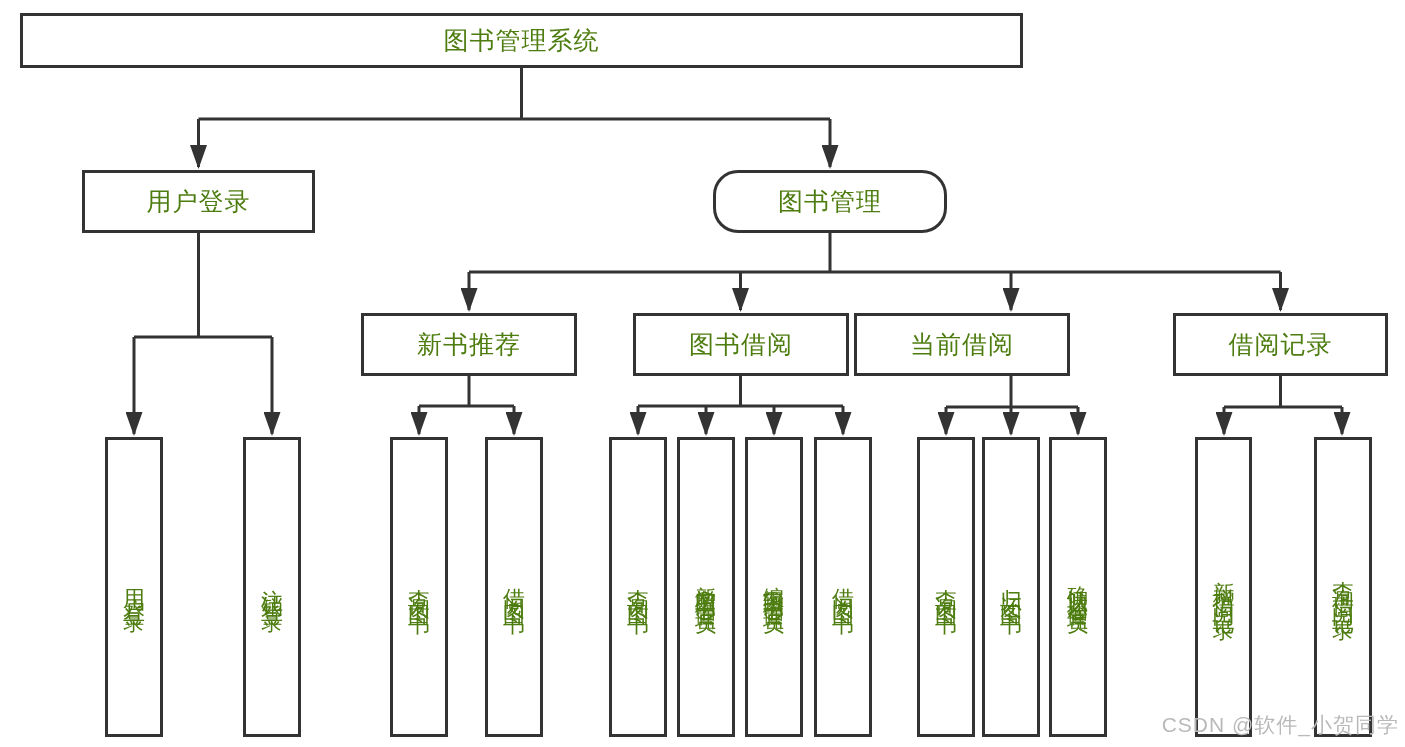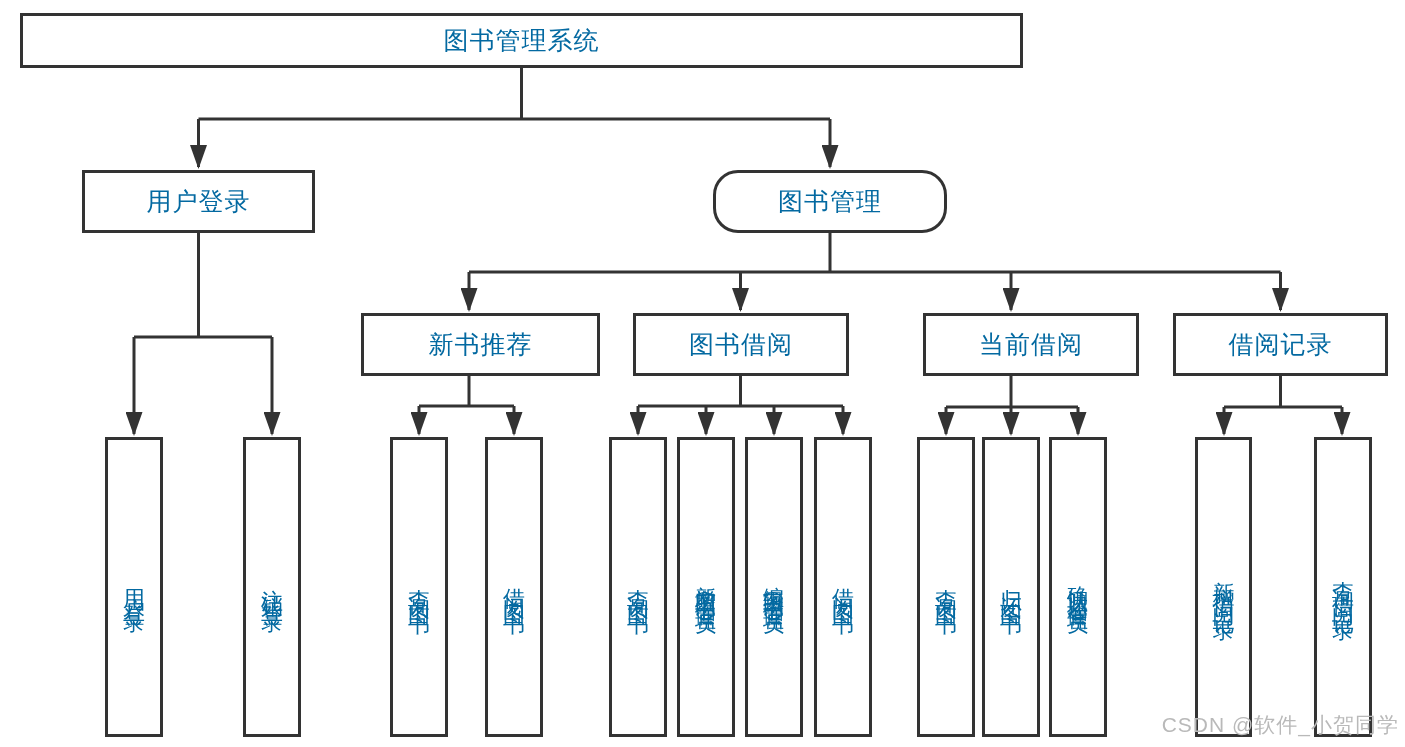--- a/index.html
+++ b/index.html
@@ -20,21 +20,21 @@
     left: 0;
     top: 0;
     width: 1405px;
     height: 747px;
   }
   .box {
     position: absolute;
     box-sizing: border-box;
     background: #ffffff;
     border: 3px solid #333333;
-    color: #0369a1;
+    color: #4d7c0f;
     display: flex;
     align-items: center;
     justify-content: center;
   }
   .hbox {
     font-size: 25px;
     letter-spacing: 1px;
     white-space: nowrap;
   }
   .vbox {
@@ -51,23 +51,23 @@
     white-space: nowrap;
   }
   .vbox.tight .vtext {
     font-size: 21px;
     letter-spacing: 4px;
   }
   
   #root-box      { left: 20px;   top: 13px;  width: 1003px; height: 55px; }
   #b-user        { left: 82px;   top: 170px; width: 233px;  height: 63px; }
   #b-mgmt        { left: 713px;  top: 170px; width: 234px;  height: 63px; border-radius: 25px; }
-  #b-rec         { left: 361px;  top: 313px; width: 239px;  height: 63px; }
+  #b-rec         { left: 361px;  top: 313px; width: 216px;  height: 63px; }
   #b-borrow      { left: 633px;  top: 313px; width: 216px;  height: 63px; text-align: right; }
-  #b-current     { left: 923px;  top: 313px; width: 216px;  height: 63px; }
+  #b-current     { left: 854px;  top: 313px; width: 216px;  height: 63px; }
   #b-records     { left: 1173px; top: 313px; width: 215px;  height: 63px; }
   
   #l-user-login      { left: 105px;  }
   #l-logout          { left: 243px;  }
   #l-query-1         { left: 390px;  }
   #l-borrow-1        { left: 485px;  }
   #l-query-2         { left: 609px;  }
   #l-add-book        { left: 677px;  }
   #l-edit-book       { left: 745px;  }
   #l-borrow-2        { left: 814px;  }

